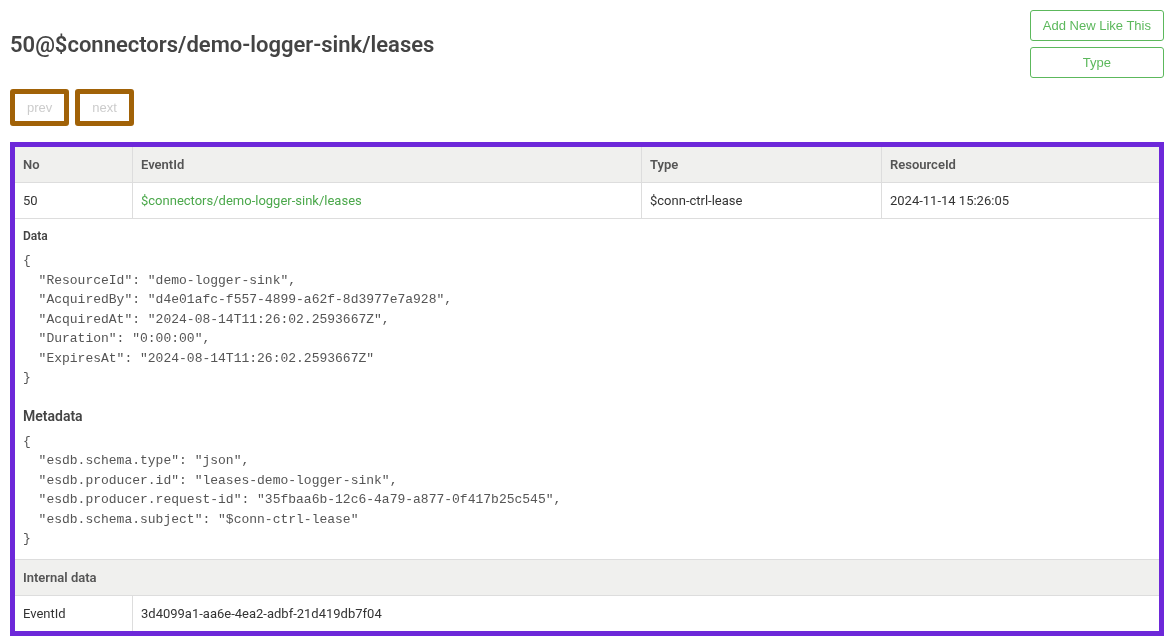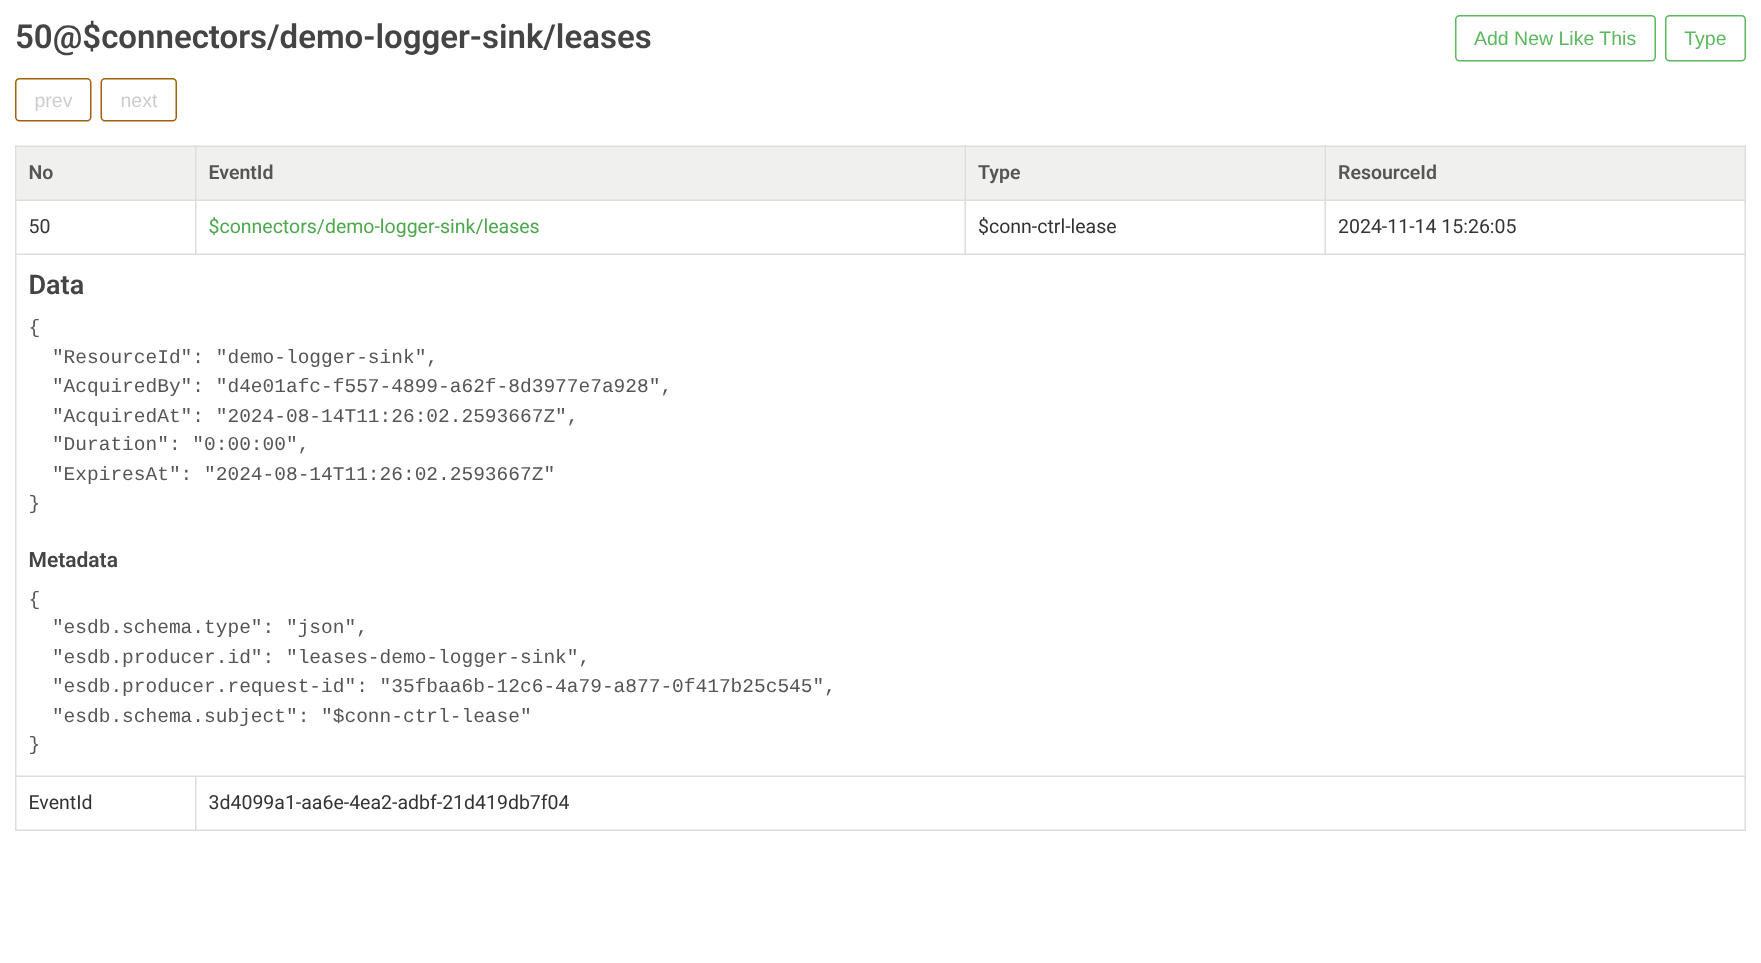--- a/index.html
+++ b/index.html
@@ -21,48 +21,49 @@
       margin-bottom: 11px;
     }
     .page-title {
       font-size: 22px;
       font-weight: 600;
       color: #444;
     }
     .header-buttons {
       display: flex;
       gap: 6px;
+      flex-direction: column;
     }
     .btn-green {
       background: #fff;
       border: 1px solid #5cb85c;
       color: #5cb85c;
       padding: 7px 12px;
       border-radius: 3px;
       font-size: 13px;
       cursor: pointer;
     }
     .nav-buttons {
       display: flex;
       gap: 6px;
       margin-bottom: 16px;
     }
     .btn-disabled {
       background: #fff;
-      border: 1px solid #a16207;
+      border: 5px solid #a16207;
       color: #ccc;
       padding: 6px 12px;
       border-radius: 3px;
       font-size: 13px;
       cursor: not-allowed;
     }
     table {
       width: 100%;
       border-collapse: collapse;
-      border: 1px solid #6d28d9;
+      border: 5px solid #6d28d9;
     }
     thead th {
       background: #f0f0ee;
       text-align: left;
       padding: 10px 8px;
       font-weight: 600;
       color: #555;
       border: 1px solid #ddd;
       font-size: 13px;
     }
@@ -93,21 +94,21 @@
       color: #555;
       margin-top: 8px;
     }
     .data-cell {
       padding: 10px 8px;
     }
     .data-heading {
       font-weight: 600;
       color: #444;
       margin-bottom: 4px;
-      font-size: 18px;
+      font-size: 12px;
     }
     .meta-heading {
       font-weight: 600;
       color: #444;
       margin-top: 20px;
       margin-bottom: 4px;
       font-size: 14px;
     }
     .kv-label { width: 120px; font-weight: 400; }
   </style>
@@ -157,18 +158,21 @@
 }</pre>
         <div class="meta-heading">Metadata</div>
         <pre>{
   "esdb.schema.type": "json",
   "esdb.producer.id": "leases-demo-logger-sink",
   "esdb.producer.request-id": "35fbaa6b-12c6-4a79-a877-0f417b25c545",
   "esdb.schema.subject": "$conn-ctrl-lease"
 }</pre>
       </td>
     </tr>
+    <tr class="section-header-row">
+      <td colspan="4">Internal data</td>
+    </tr>
     <tr>
       <td class="kv-label">EventId</td>
       <td colspan="3">3d4099a1-aa6e-4ea2-adbf-21d419db7f04</td>
     </tr>
   </tbody>
 </table>
 
 </body></html>

